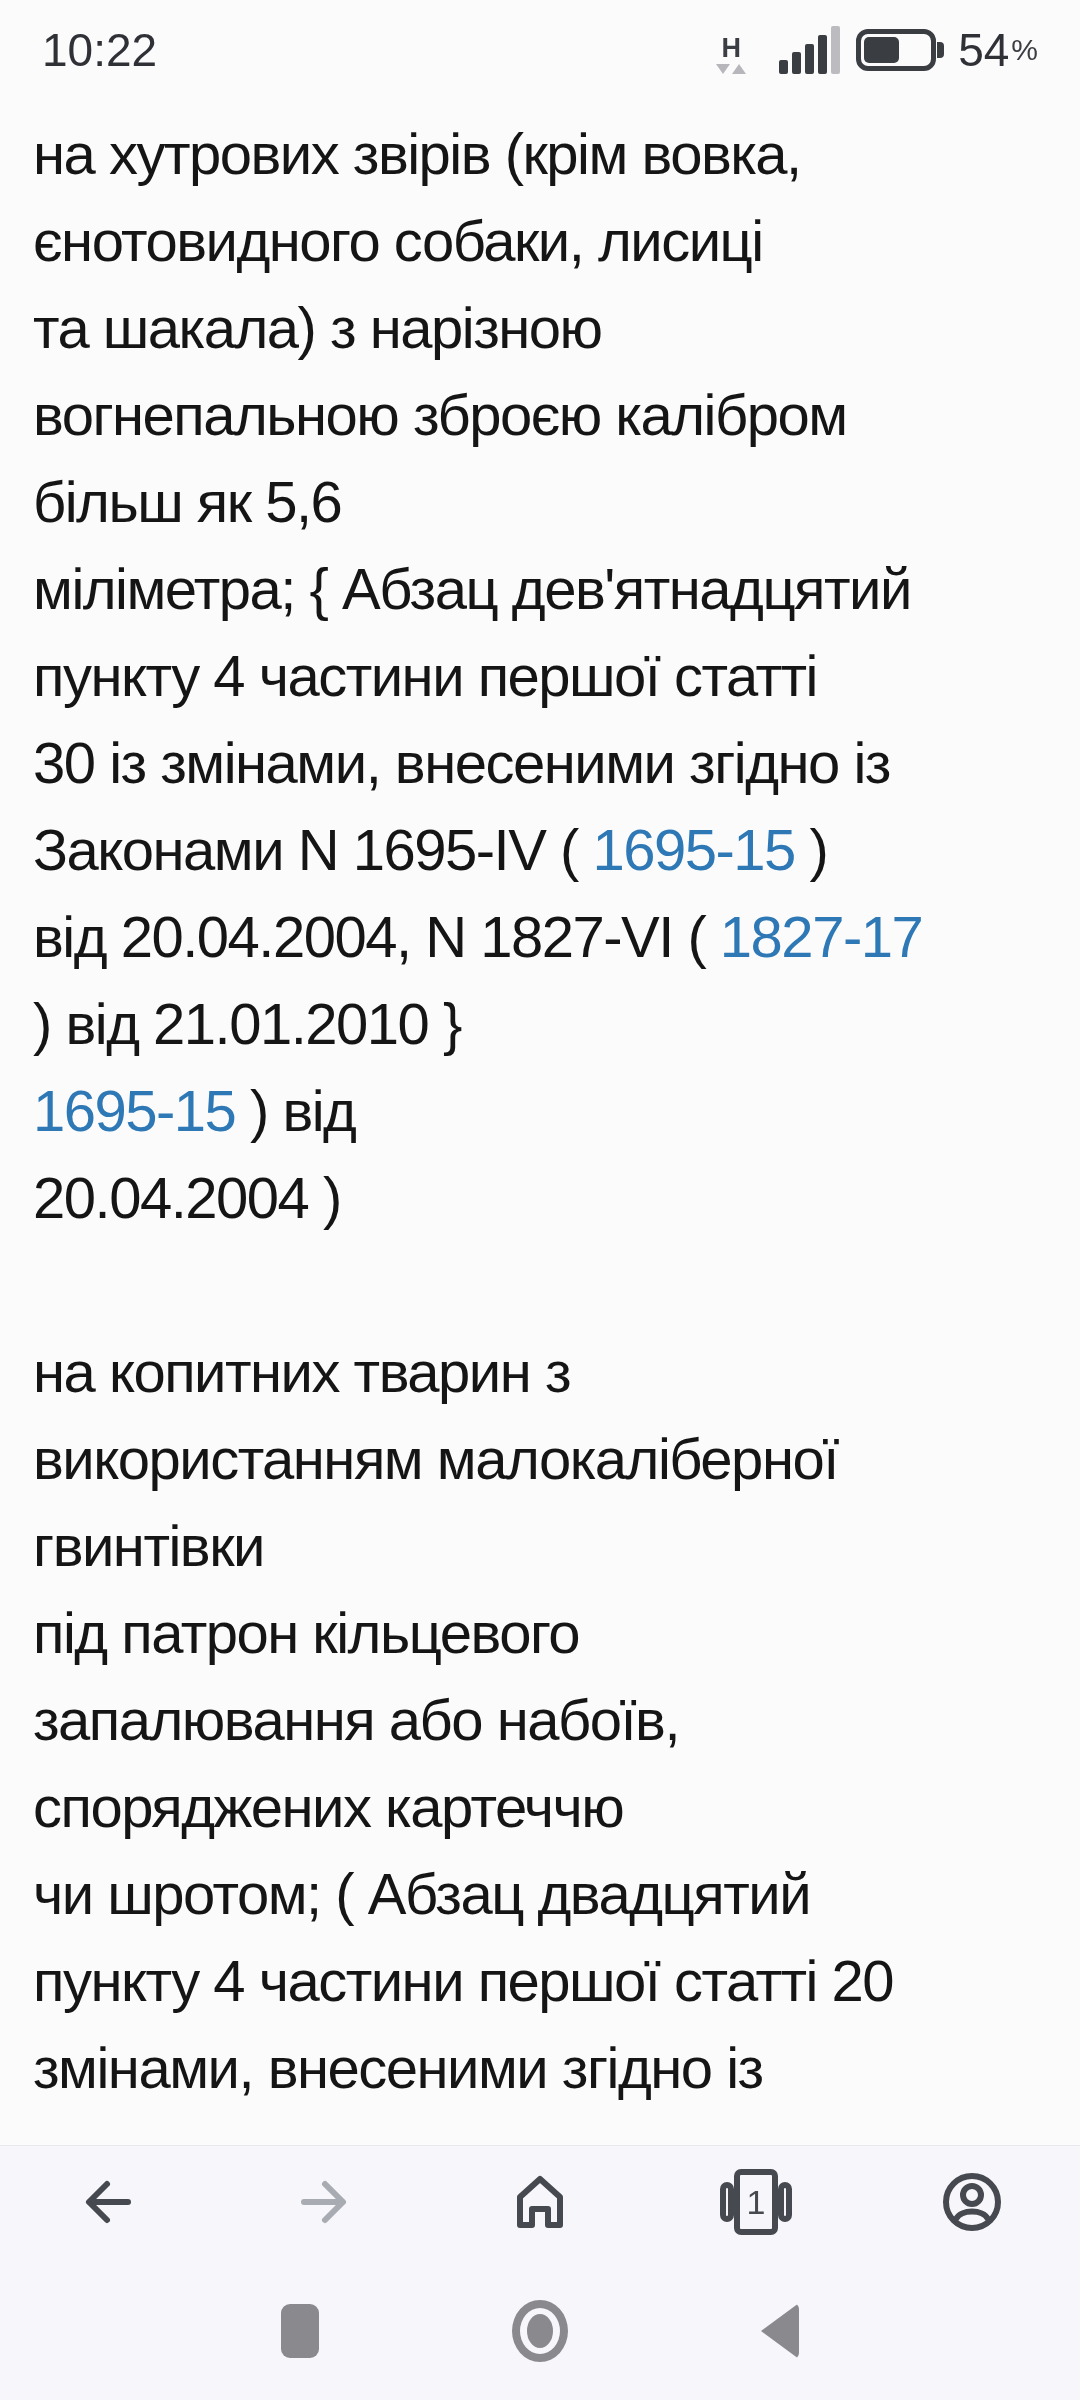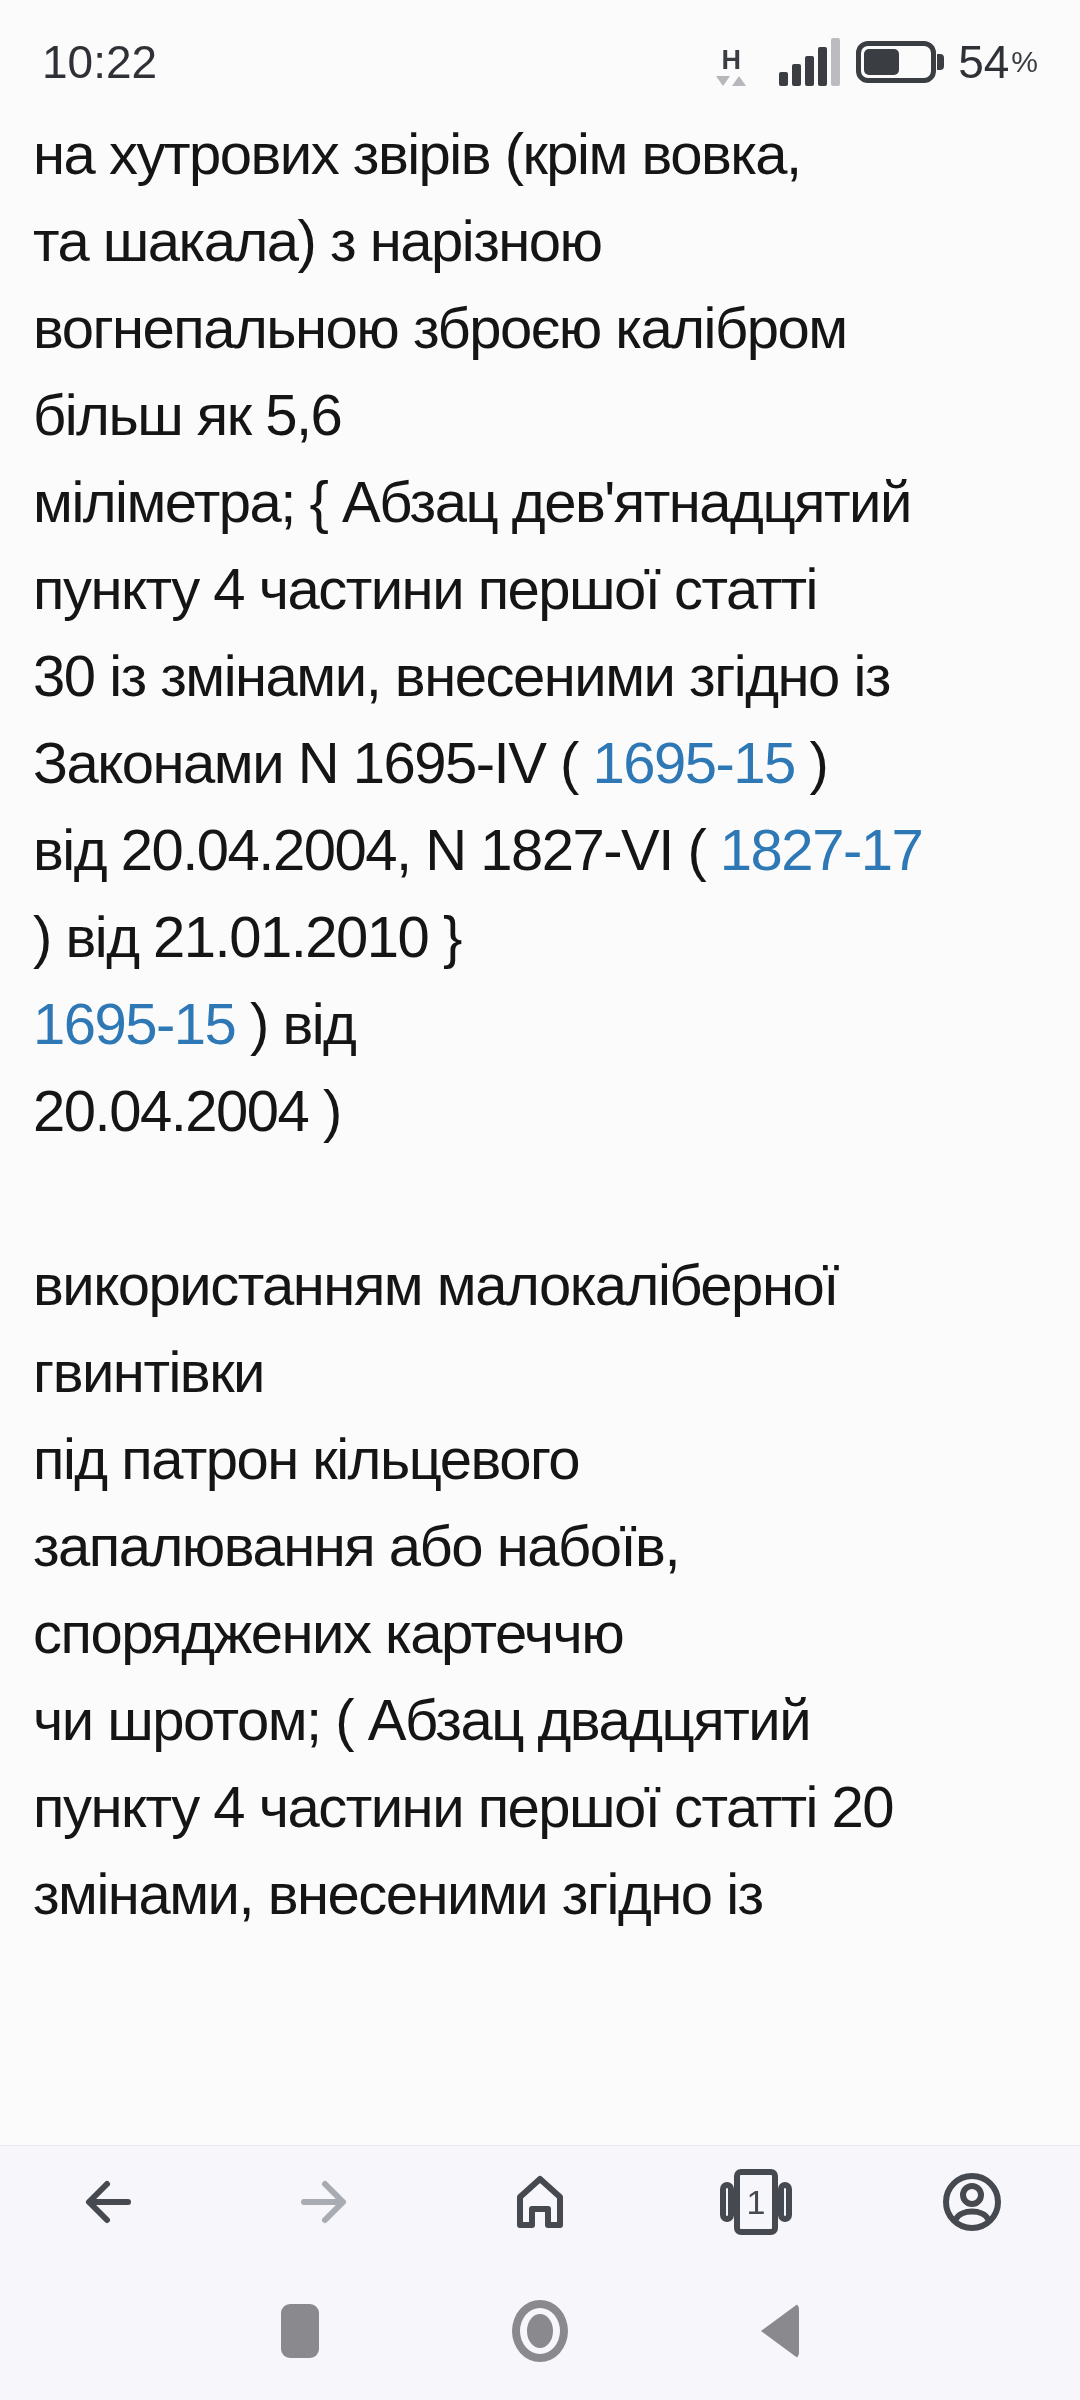--- a/index.html
+++ b/index.html
@@ -1,20 +1,20 @@
 <!DOCTYPE html>
 <html><head>
 <meta charset="utf-8">
 <style>
   html,body{margin:0;padding:0;}
   body{width:1080px;height:2400px;overflow:hidden;font-family:"Liberation Sans",sans-serif;}
   .screen{position:relative;width:1080px;height:2400px;background:#fbfbfc;overflow:hidden;}
 
   
-  .status-bar{position:absolute;top:12px;left:0;right:0;height:100px;display:flex;align-items:center;
+  .status-bar{position:absolute;top:0;left:0;right:0;height:100px;display:flex;align-items:center;
     justify-content:space-between;padding:0 42px;box-sizing:border-box;}
   .time{font-size:46px;color:#2f3136;}
   .status-right{display:flex;align-items:center;gap:16px;}
   .net-group{display:flex;align-items:flex-end;gap:3px;height:48px;}
   .net-col{display:flex;flex-direction:column;align-items:center;margin-right:2px;}
   .net-h{font-size:27px;font-weight:bold;color:#3a3d42;line-height:1;}
   .net-arrows{display:flex;gap:2px;margin-top:2px;}
   .arr-down{width:0;height:0;border-left:7px solid transparent;border-right:7px solid transparent;border-top:10px solid #b7b7bb;}
   .arr-up{width:0;height:0;border-left:7px solid transparent;border-right:7px solid transparent;border-bottom:10px solid #b7b7bb;}
   .sig{display:flex;align-items:flex-end;gap:4px;height:48px;}
@@ -93,33 +93,35 @@
       <div class="pct">
         <span>54</span>
         <span class="sign">%</span>
       </div>
     </div>
   </div>
 
   <div class="content" id="content">
       <div class="para">
         <div class="line"><span>на хутрових звірів (крім вовка,</span></div>
+        <div class="line"><span>єнотовидного собаки, лисиці</span></div>
         <div class="line"><span>та шакала) з нарізною</span></div>
         <div class="line"><span>вогнепальною зброєю калібром</span></div>
         <div class="line"><span>більш як 5,6</span></div>
         <div class="line"><span>міліметра; { Абзац дев'ятнадцятий</span></div>
         <div class="line"><span>пункту 4 частини першої статті</span></div>
         <div class="line"><span>30 із змінами, внесеними згідно із</span></div>
         <div class="line"><span>Законами N 1695-IV ( </span><span class="link" style="color: rgb(46, 120, 181);">1695-15</span><span> )</span></div>
         <div class="line"><span>від 20.04.2004, N 1827-VI ( </span><span class="link" style="color: rgb(46, 120, 181);">1827-17</span></div>
         <div class="line"><span>) від 21.01.2010 }</span></div>
         <div class="line"><span class="link" style="color: rgb(46, 120, 181);">1695-15</span><span> ) від</span></div>
         <div class="line"><span>20.04.2004 )</span></div>
       </div>
       <div class="para">
+        <div class="line"><span>на копитних тварин з</span></div>
         <div class="line"><span>використанням малокаліберної</span></div>
         <div class="line"><span>гвинтівки</span></div>
         <div class="line"><span>під патрон кільцевого</span></div>
         <div class="line"><span>запалювання або набоїв,</span></div>
         <div class="line"><span>споряджених картеччю</span></div>
         <div class="line"><span>чи шротом; ( Абзац двадцятий</span></div>
         <div class="line"><span>пункту 4 частини першої статті 20</span></div>
         <div class="line"><span>змінами, внесеними згідно із</span></div>
       </div>
     </div>

